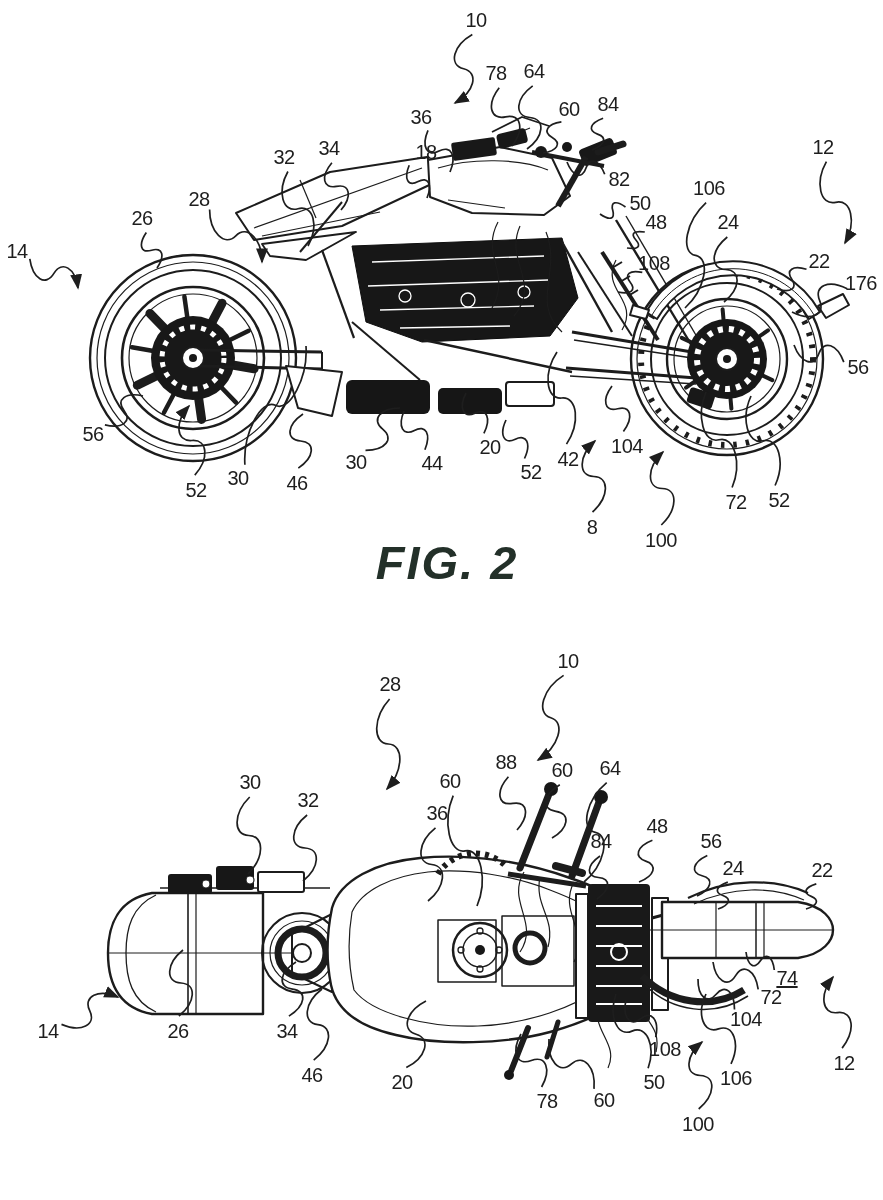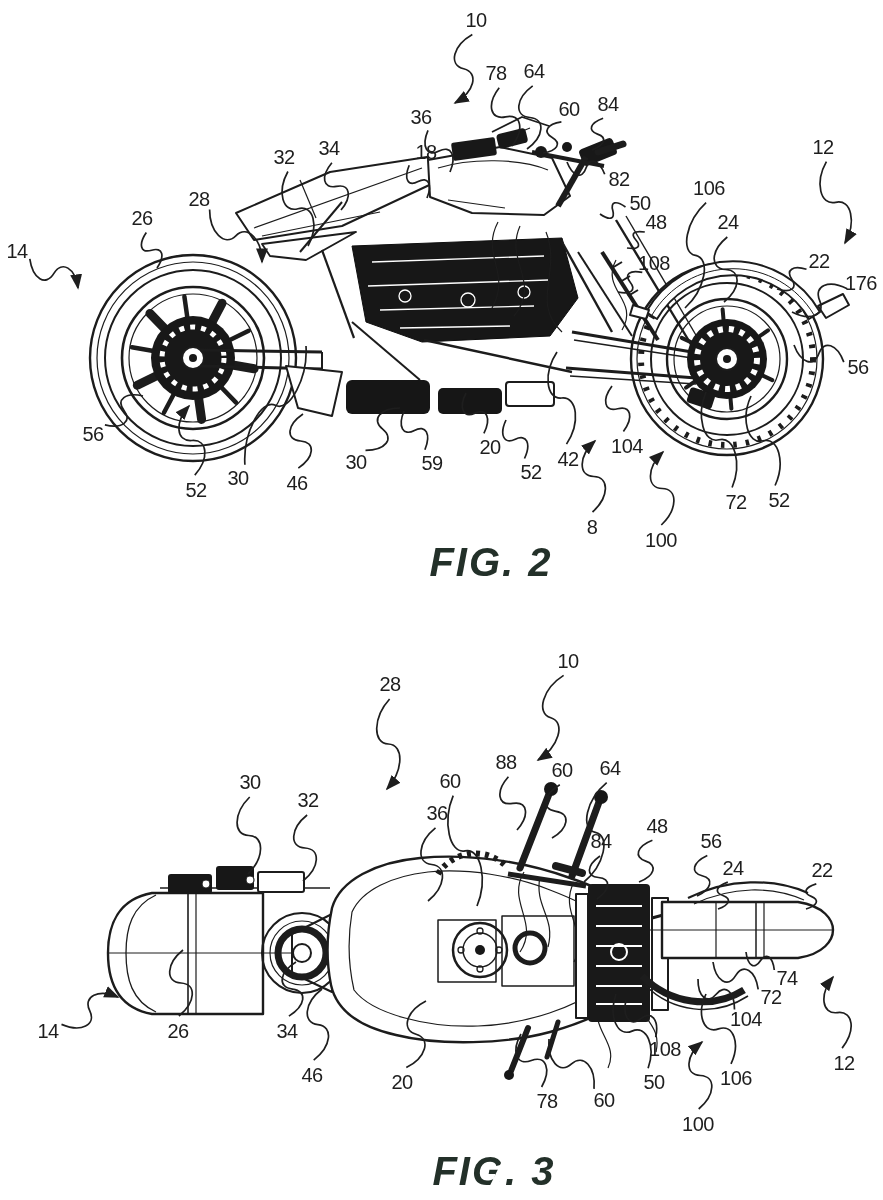--- a/index.html
+++ b/index.html
@@ -11,22 +11,22 @@
   svg.leaders{pointer-events:none;}
   .labels-layer{position:absolute;left:0;top:0;width:100%;height:100%;pointer-events:none;}
   .ref-label{
     position:absolute;transform:translate(-50%,-50%);
     font-size:20px;line-height:1;color:var(--ink,#1e1e1e);
     letter-spacing:-0.5px;white-space:nowrap;
   }
   .leader{stroke:var(--ink,#1e1e1e);stroke-width:1.7;fill:none;}
   .fig-caption{
     position:absolute;transform:translate(-50%,-50%);
-    font-size:40px;font-weight:bold;font-style:italic;
-    color:var(--caption,#233029);letter-spacing:2px;white-space:nowrap;margin-left:44px;
+    font-size:47px;font-weight:bold;font-style:italic;
+    color:var(--caption,#233029);letter-spacing:2px;white-space:nowrap;
   }
   .cap2{left:447px;top:562px;}
   .cap3{left:450px;top:1171px;}
   .caption-artifact{
     position:absolute;left:497px;top:1147px;width:7px;height:50px;
     background:#ffffff;transform:rotate(26deg);
   }
 </style>
 </head>
 <body>
@@ -353,21 +353,21 @@
       <span class="ref-label" style="left: 656px; top: 222px;">48</span>
       <span class="ref-label" style="left: 654px; top: 263px;">108</span>
       <span class="ref-label" style="left: 819px; top: 261px;">22</span>
       <span class="ref-label" style="left: 861px; top: 283px;">176</span>
       <span class="ref-label" style="left: 858px; top: 367px;">56</span>
       <span class="ref-label" style="left: 93px; top: 434px;">56</span>
       <span class="ref-label" style="left: 196px; top: 490px;">52</span>
       <span class="ref-label" style="left: 238px; top: 478px;">30</span>
       <span class="ref-label" style="left: 297px; top: 483px;">46</span>
       <span class="ref-label" style="left: 356px; top: 462px;">30</span>
-      <span class="ref-label" style="left: 432px; top: 463px;">59</span>
+      <span class="ref-label" style="left: 432px; top: 463px;">44</span>
       <span class="ref-label" style="left: 490px; top: 447px;">20</span>
       <span class="ref-label" style="left: 531px; top: 472px;">52</span>
       <span class="ref-label" style="left: 568px; top: 459px;">42</span>
       <span class="ref-label" style="left: 627px; top: 446px;">104</span>
       <span class="ref-label" style="left: 592px; top: 527px;">8</span>
       <span class="ref-label" style="left: 661px; top: 540px;">100</span>
       <span class="ref-label" style="left: 736px; top: 502px;">72</span>
       <span class="ref-label" style="left: 779px; top: 500px;">52</span>
       <span class="ref-label" style="left: 390px; top: 684px;">28</span>
       <span class="ref-label" style="left: 568px; top: 661px;">10</span>
@@ -376,34 +376,33 @@
       <span class="ref-label" style="left: 437px; top: 813px;">36</span>
       <span class="ref-label" style="left: 450px; top: 781px;">60</span>
       <span class="ref-label" style="left: 506px; top: 762px;">88</span>
       <span class="ref-label" style="left: 562px; top: 770px;">60</span>
       <span class="ref-label" style="left: 610px; top: 768px;">64</span>
       <span class="ref-label" style="left: 601px; top: 841px;">84</span>
       <span class="ref-label" style="left: 657px; top: 826px;">48</span>
       <span class="ref-label" style="left: 711px; top: 841px;">56</span>
       <span class="ref-label" style="left: 733px; top: 868px;">24</span>
       <span class="ref-label" style="left: 822px; top: 870px;">22</span>
-      <span class="ref-label" style="left: 787px; top: 978px;">74</span>
+      <span class="ref-label" style="left: 787px; top: 978px; text-decoration: underline;">74</span>
       <span class="ref-label" style="left: 771px; top: 997px;">72</span>
       <span class="ref-label" style="left: 746px; top: 1019px;">104</span>
       <span class="ref-label" style="left: 736px; top: 1078px;">106</span>
       <span class="ref-label" style="left: 665px; top: 1049px;">108</span>
       <span class="ref-label" style="left: 698px; top: 1124px;">100</span>
       <span class="ref-label" style="left: 654px; top: 1082px;">50</span>
       <span class="ref-label" style="left: 604px; top: 1100px;">60</span>
       <span class="ref-label" style="left: 547px; top: 1101px;">78</span>
       <span class="ref-label" style="left: 844px; top: 1063px;">12</span>
       <span class="ref-label" style="left: 48px; top: 1031px;">14</span>
       <span class="ref-label" style="left: 178px; top: 1031px;">26</span>
       <span class="ref-label" style="left: 287px; top: 1031px;">34</span>
       <span class="ref-label" style="left: 312px; top: 1075px;">46</span>
       <span class="ref-label" style="left: 402px; top: 1082px;">20</span>
     </div>
 
   <div class="fig-caption cap2">FIG. 2</div>
-  <div class="fig-caption cap3">FIG. 3</div>
   <div class="caption-artifact"></div>
 
 </div>
 
 </body></html>

